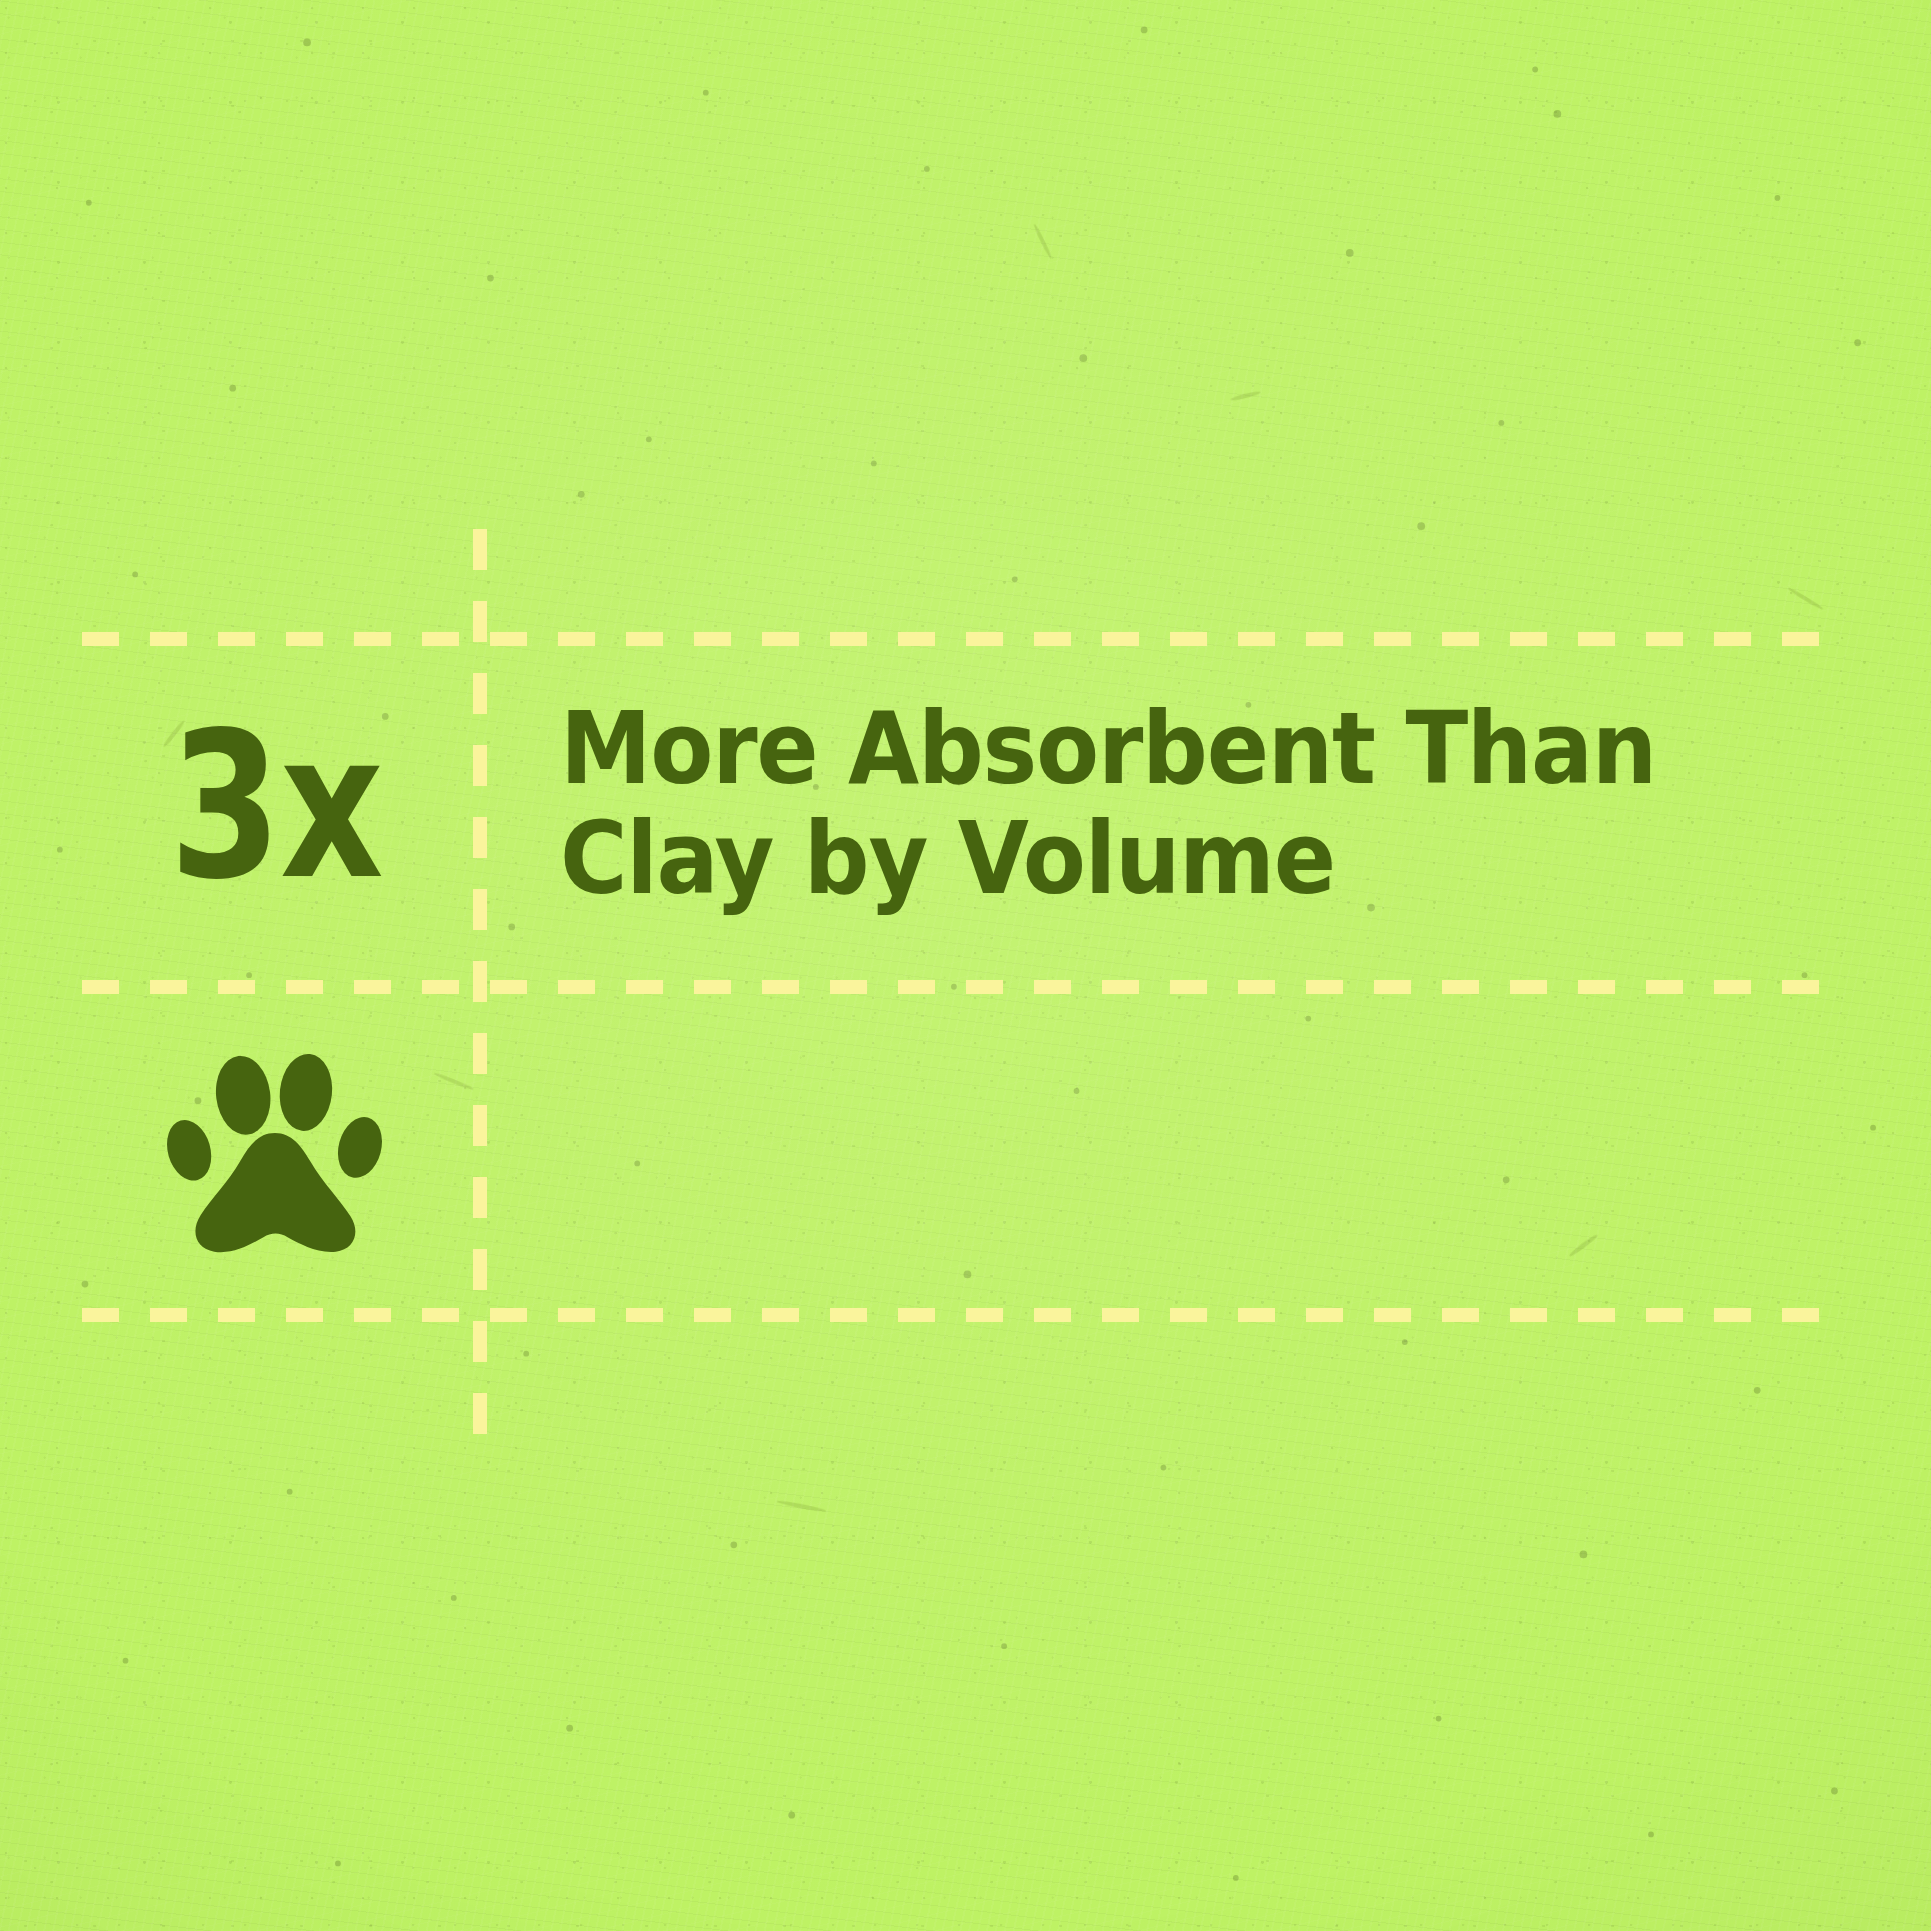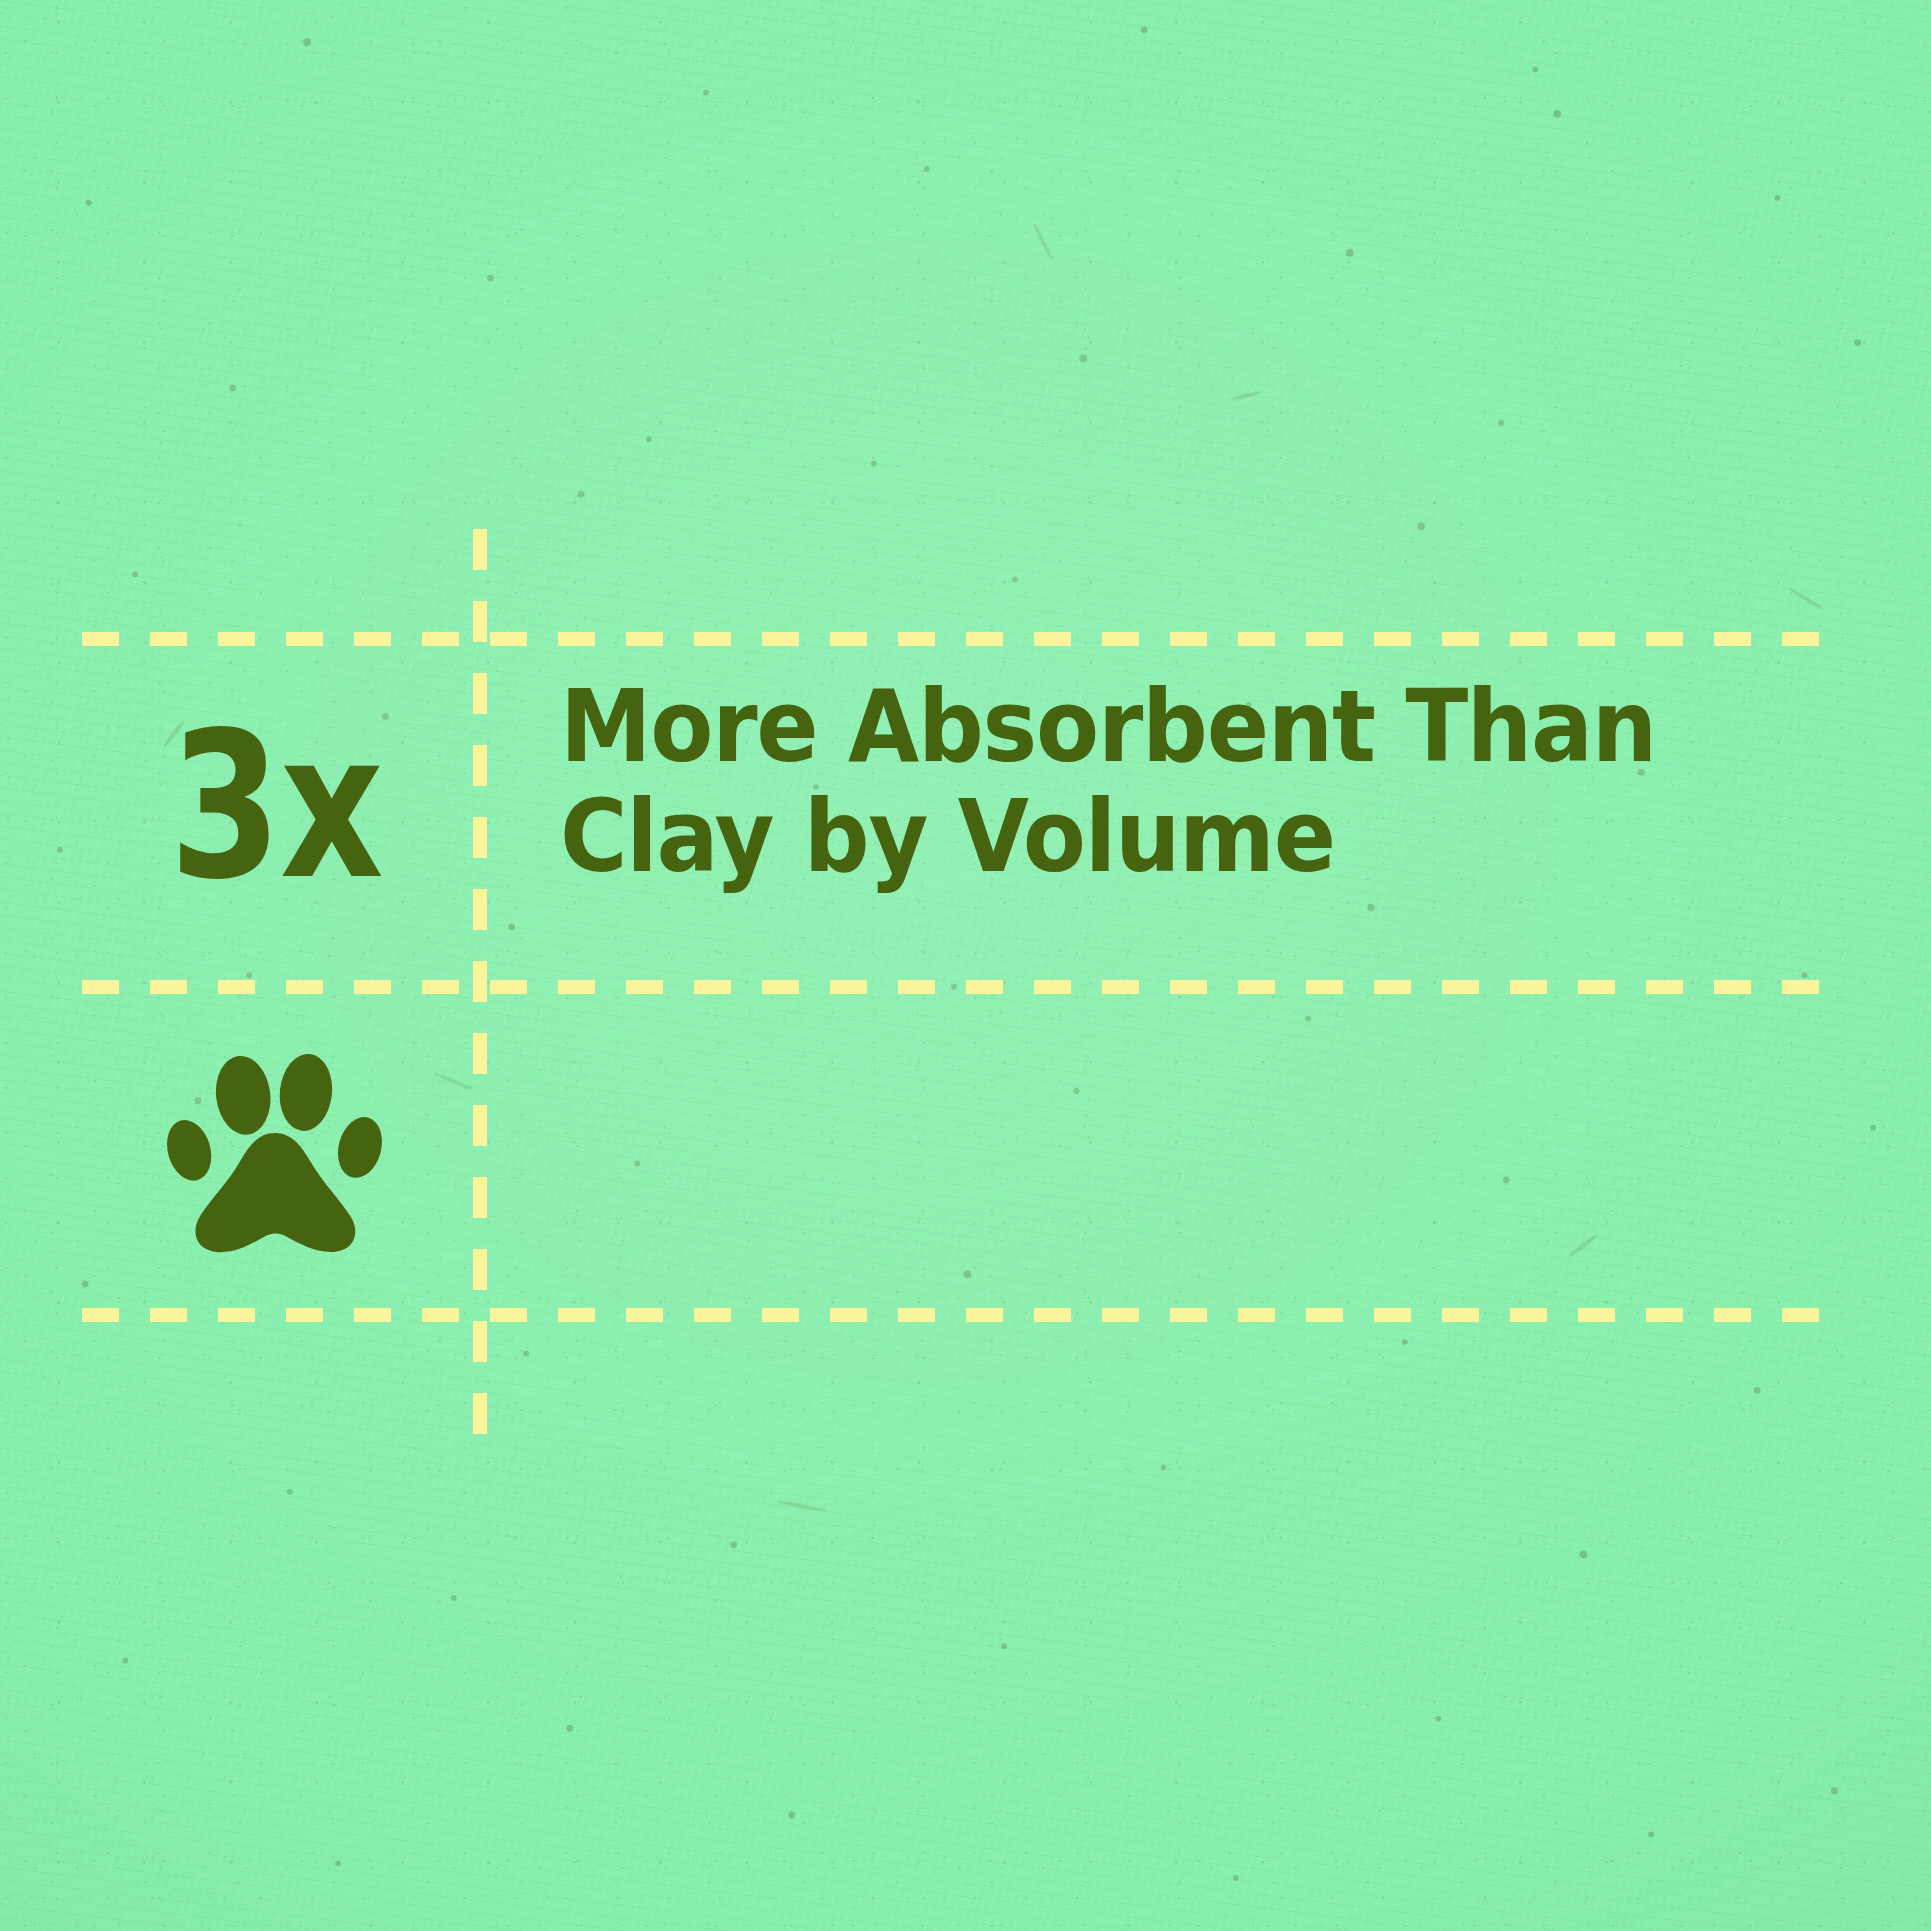--- a/index.html
+++ b/index.html
@@ -10,21 +10,21 @@
     width: 1931px;
     height: 1931px;
     overflow: hidden;
     font-family: "Liberation Sans", sans-serif;
   }
 
   #infographic {
     position: relative;
     width: 1931px;
     height: 1931px;
-    background: #86efac;
+    background: #bef264;
     overflow: hidden;
   }
 
   
   .tex-grain {
     position: absolute;
     inset: 0;
     pointer-events: none;
     background-image:
       radial-gradient(circle at 12% 18%, rgba(60,70,20,0.13) 0 1.2px, transparent 1.5px),
@@ -199,21 +199,21 @@
   <div class="rule-h" style="--dashcolor:#faf49c; left:82px; top:980px; width:1757px;"></div>
 
   <div class="rule-h" style="--dashcolor:#faf49c; left:82px; top:1308px; width:1757px;"></div>
 
   <div class="rule-v" style="--dashcolor:#faf49c; left:473px; top:529px; height:927px;"></div>
 
   <div class="cell" style="left:116px; top:666px; width:319px; height:280px; justify-content:center;">
     <span class="stat-number" style="--inkcolor:#46640f;">3x</span>
   </div>
 
-  <div class="cell" style="left:560px; top:642px; width:1294px; height:280px;">
+  <div class="cell" style="left:560px; top:664px; width:1294px; height:280px;">
     <span class="headline" style="--inkcolor:#46640f;">More Absorbent Than
 Clay by Volume</span>
   </div>
 
   <div class="cell" style="left:116px; top:1033px; width:319px; height:251px; justify-content:center;">
     <svg class="paw-wrap" viewBox="0 0 230 230" aria-hidden="true">
       <g fill="#46640f">
 
         <ellipse cx="81" cy="49" rx="28" ry="41" transform="rotate(-7 81 49)"></ellipse>
 

